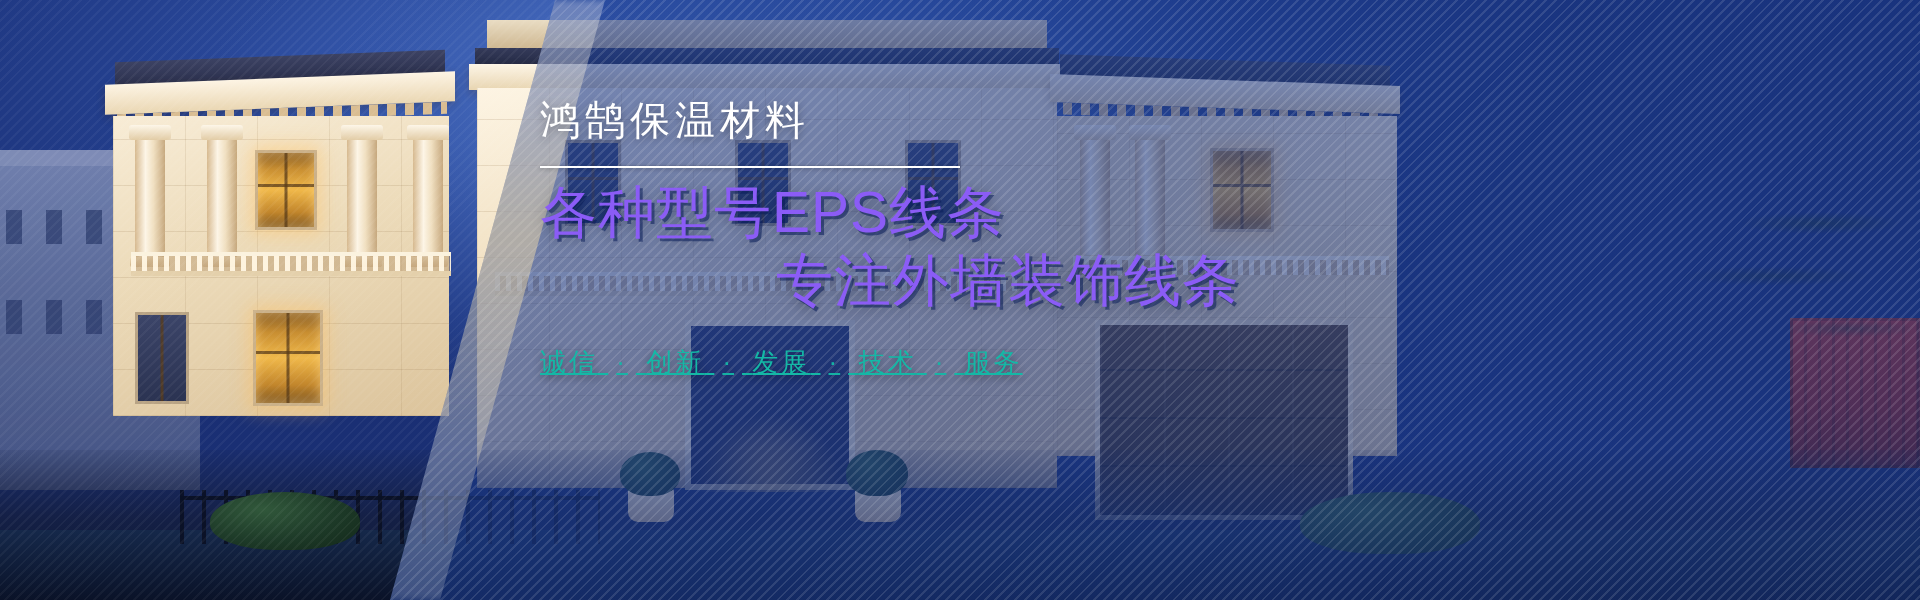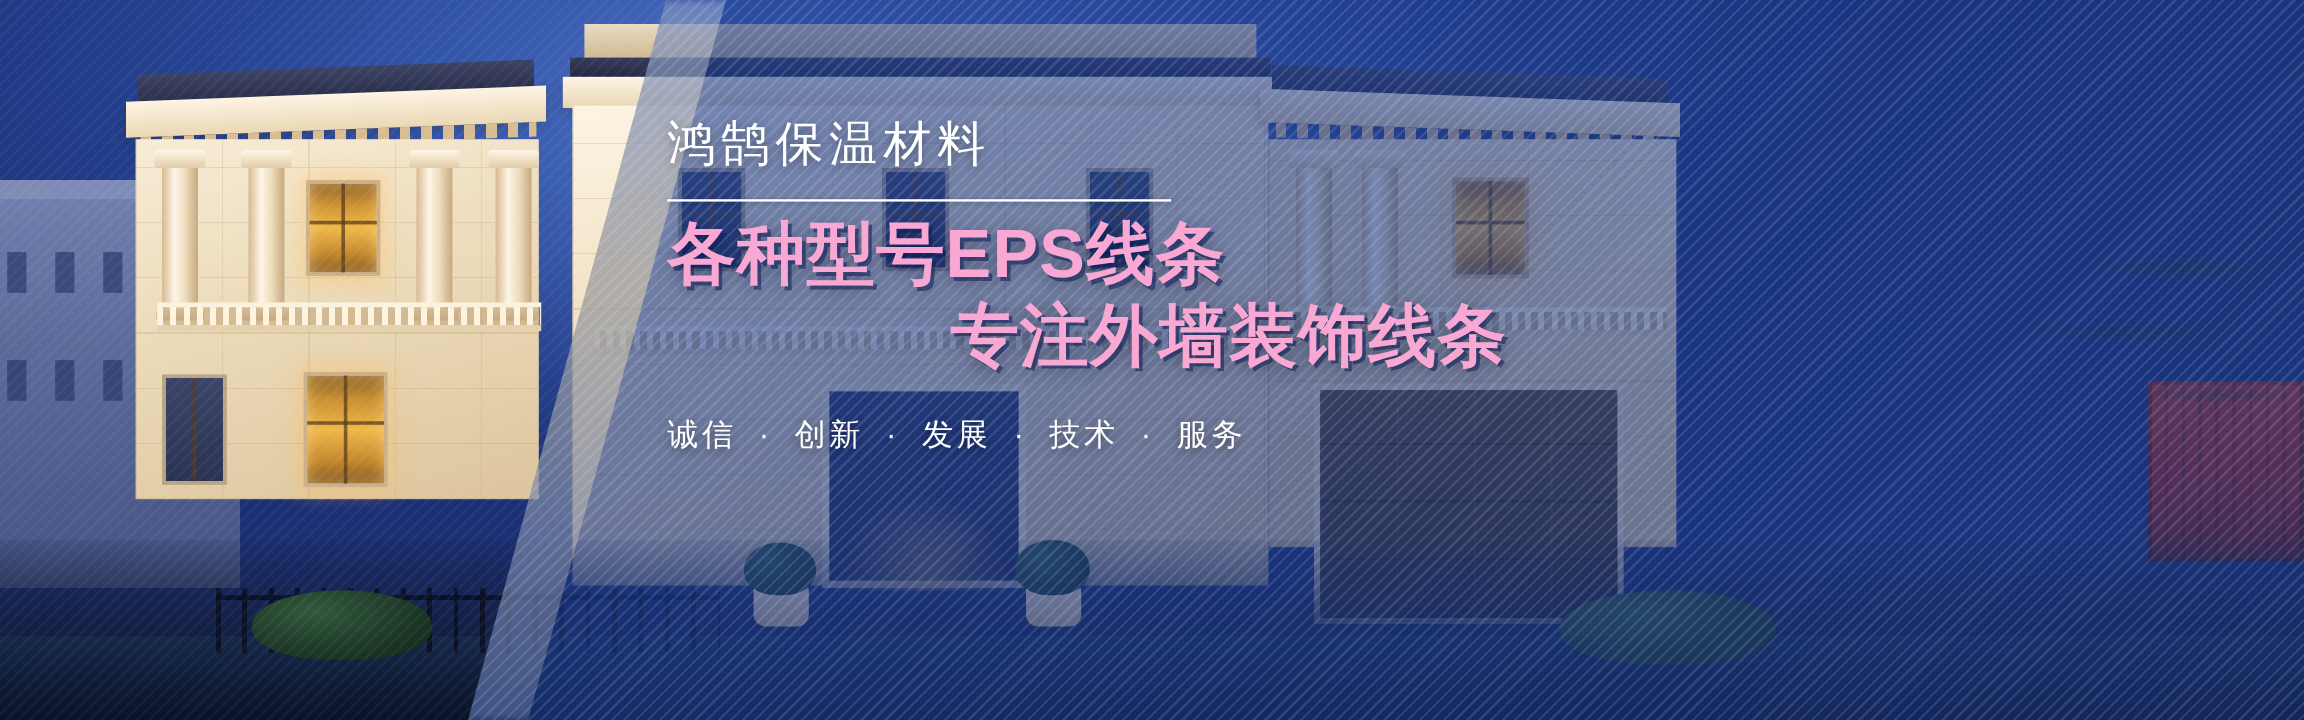--- a/index.html
+++ b/index.html
@@ -248,41 +248,42 @@
   .global-hatch {
     position:absolute; inset:0;
     background:repeating-linear-gradient(135deg,
       rgba(255,255,255,.045) 0 2px,
       rgba(255,255,255,0) 2px 7px);
     pointer-events:none;
   }
 
   
   .text-block {
-    position:absolute; left:556px; top:96px; width:700px;
+    position:absolute; left:540px; top:96px; width:700px;
   }
   .brand {
     font-size:40px; line-height:1.2; color:#ffffff; font-weight:400;
     letter-spacing:5px;
     text-shadow:0 2px 8px rgba(0,0,0,.35);
   }
   .divider {
     width:420px; height:2px; background:#ffffff; margin:22px 0 14px 0;
     box-shadow:0 1px 4px rgba(0,0,0,.3);
   }
   .headline {
-    font-size:57px; line-height:1.08; font-weight:bold; color:#f9a8d4;
+    font-size:57px; line-height:1.08; font-weight:normal; color:#8b5cf6;
     letter-spacing:1px;
     text-shadow:3px 3px 0 rgba(10,30,90,.55), 0 3px 14px rgba(0,0,0,.35);
   }
   .headline .ln2 { display:block; margin-top:6px;text-align:right; }
   .tagline {
     margin-top:34px;
-    font-size:26px; color:#ffffff; letter-spacing:3px; font-weight:400;
+    font-size:26px; color:#14b8a6; letter-spacing:3px; font-weight:400;
     text-shadow:0 2px 8px rgba(0,0,0,.4);
+    text-decoration:underline;
   }
   .tagline .sep { margin:0 8px; opacity:.95; }
 </style>
 </head>
 <body>
 
 <div class="banner">
 
   <div class="scene">
 

